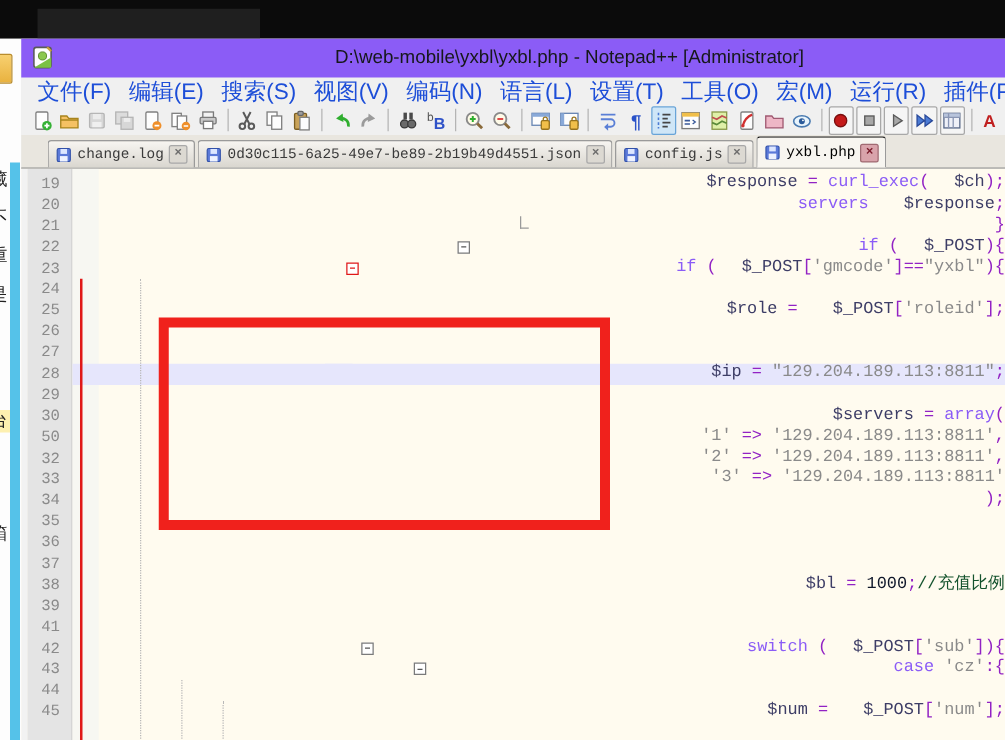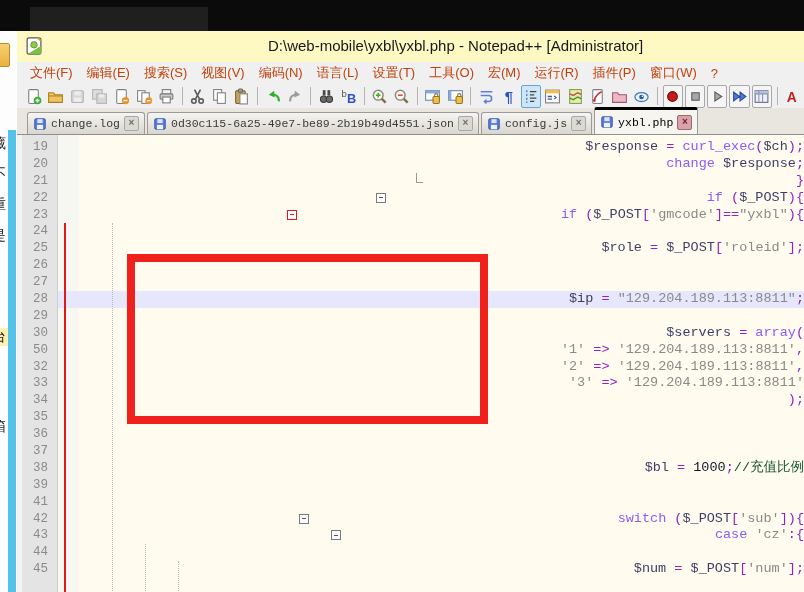--- a/index.html
+++ b/index.html
@@ -8,38 +8,38 @@
   
   .top-black{position:absolute;left:0;top:0;width:804px;height:31px;background:#0b0b0b;}
   .top-black .inner{position:absolute;left:30px;top:7px;width:178px;height:24px;background:#1f1f1f;}
   .left-col{position:absolute;left:0;top:31px;width:17px;height:561px;background:#fdfdfd;overflow:hidden;}
   .left-col .folder-part{position:absolute;left:-7px;top:12px;width:15px;height:22px;background:linear-gradient(#f7d070,#e9b23f);border:1px solid #b98c2c;border-radius:2px;}
   .left-col .bg-char{position:absolute;left:-8px;width:16px;font-size:14px;color:#222;font-family:"Liberation Sans",sans-serif;}
   .left-col .bg-char.hl{background:#fdf0b0;}
   .cyan-strip{position:absolute;left:8px;top:130px;width:8px;height:462px;background:#55c2e9;}
   
   .npp{position:absolute;left:17px;top:31px;width:787px;height:561px;background:#f0f0f0;}
-  .titlebar{position:relative;height:31px;background:#fef9c3;}
+  .titlebar{position:relative;height:31px;background:#8b5cf6;}
   .titlebar .appicon{position:absolute;left:7px;top:5px;width:20px;height:20px;}
   .titlebar .title{position:absolute;left:251px;top:6px;font-size:15px;color:#16181a;white-space:nowrap;}
   .menubar{height:22px;display:flex;align-items:center;background:#f0f0f0;padding-left:6px;}
-  .menubar .mi{padding:2px 7px;font-size:13px;color:#c2410c;white-space:nowrap;}
+  .menubar .mi{padding:2px 7px;font-size:18px;color:#1d4ed8;white-space:nowrap;}
   .toolbar{height:24px;display:flex;align-items:center;background:#f0f0f0;padding-left:5px;}
   .toolbar .tbtn{width:21px;height:21px;display:flex;align-items:center;justify-content:center;margin:0 1px;border:1px solid transparent;border-radius:2px;}
   .toolbar .tbtn.disabled{opacity:.45;filter:grayscale(60%);}
   .toolbar .tbtn.selected{border:1px solid #68a4d8;background:#cfe6f7;}
   .toolbar .tbtn.framed{border:1px solid #a8a8a8;background:#f5f5f5;}
   .toolbar .sep{width:1px;height:18px;background:#b4b4b4;margin:0 4px;}
   
-  .tabbar{height:26px;background:#e9e6df;display:flex;align-items:flex-end;padding-left:10px;border-bottom:1px solid #8f8f8f;}
+  .tabbar{height:26px;background:#e9e6df;display:flex;align-items:flex-end;padding-left:21px;border-bottom:1px solid #8f8f8f;}
   .tab{display:flex;align-items:center;gap:4px;height:21px;padding:0 5px;margin-right:2px;
        background:linear-gradient(#f7f5f1,#d9d6cf);border:1px solid #9a9a9a;border-bottom:none;
        border-radius:3px 3px 0 0;font-family:"Liberation Mono","DejaVu Sans Mono",monospace;
        font-size:11.5px;color:#3a3a3a;white-space:nowrap;}
-  .tab.active{height:24px;background:#f7f5f0;border-top:3px solid #000000;color:#000;}
+  .tab.active{height:24px;background:#f7f5f0;border-top:1px solid #000000;color:#000;}
   .tab .close{width:13px;height:13px;line-height:11px;text-align:center;font-size:10px;font-weight:bold;
        color:#6d6d6d;background:#dcd9d2;border:1px solid #a8a8a8;border-radius:2px;font-family:"Liberation Sans",sans-serif;}
   .tab.active .close{color:#7a1a2a;background:#d9a3ab;border-color:#a06a72;}
   
   .editor{position:relative;height:458px;background:#fffbef;overflow:hidden;
           font-family:"Liberation Mono","DejaVu Sans Mono",monospace;font-size:13.5px;}
   .col-edge{position:absolute;left:0;top:0;bottom:0;width:5px;background:#f2f2f2;}
   .col-num{position:absolute;left:5px;top:0;bottom:0;width:35px;background:#e4e4e4;border-right:1px solid #cfcfcf;}
   .col-fold{position:absolute;left:41px;top:0;bottom:0;width:21px;background:#f7f7f2;}
   .cur-line{position:absolute;left:41px;right:0;top:156px;height:17px;background:#e6e6fc;}
@@ -49,21 +49,21 @@
   .row{display:flex;height:16.9px;line-height:16.9px;justify-content:space-between;}
   .ln{width:40px;flex:0 0 40px;text-align:right;padding-right:9px;box-sizing:border-box;
       color:#8a8a8a;font-size:12.5px;}
   .fold{width:22px;flex:0 0 22px;position:relative;}
   .code{white-space:pre;color:#000;}
   .fm{position:absolute;left:5px;top:3px;width:10px;height:10px;background:#fff;border:1px solid #7a7a7a;box-sizing:border-box;}
   .fm::after{content:"";position:absolute;left:2px;top:3.5px;width:4px;height:1px;background:#555;}
   .fm.red{border-color:#e01818;}
   .fm.red::after{background:#e01818;}
   .fend{position:absolute;left:9px;top:0;width:6px;height:9px;border-left:1px solid #9a9a9a;border-bottom:1px solid #9a9a9a;}
-  .tv{color:#3d3d66;} .tk{color:#8b5cf6;font-weight:normal;} .to{color:#9222c4;}
+  .tv{color:#3d3d66;margin-left:20px;} .tk{color:#8b5cf6;font-weight:normal;} .to{color:#9222c4;}
   .ts{color:#8a8a8a;} .tn{color:#0f172a;} .tc{color:#14532d;}
   .annotation{position:absolute;z-index:10;border:8px solid #f0211c;pointer-events:none;}
 </style>
 </head>
 <body>
 
 <div class="screen">
   <div class="top-black">
     <div class="inner"></div>
   </div>
@@ -373,21 +373,21 @@
       <div class="redfold" style="top:88px;"></div>
       <div class="lines" id="codeLines">
           <div class="row">
             <span class="ln">19</span>
             <span class="fold"></span>
             <span class="code"><span>   </span><span class="tv">$response</span><span> </span><span class="to">=</span><span> </span><span class="tk">curl_exec</span><span class="to">(</span><span class="tv">$ch</span><span class="to">);</span></span>
           </div>
           <div class="row">
             <span class="ln">20</span>
             <span class="fold"></span>
-            <span class="code"><span>   </span><span class="tk">change</span><span> </span><span class="tv">$response</span><span class="to">;</span></span>
+            <span class="code"><span>   </span><span class="tk">servers</span><span> </span><span class="tv">$response</span><span class="to">;</span></span>
           </div>
           <div class="row">
             <span class="ln">21</span>
             <span class="fold">
               <span class="fend"></span>
             </span>
             <span class="code"><span>  </span><span class="to">}</span></span>
           </div>
           <div class="row">
             <span class="ln">22</span>

